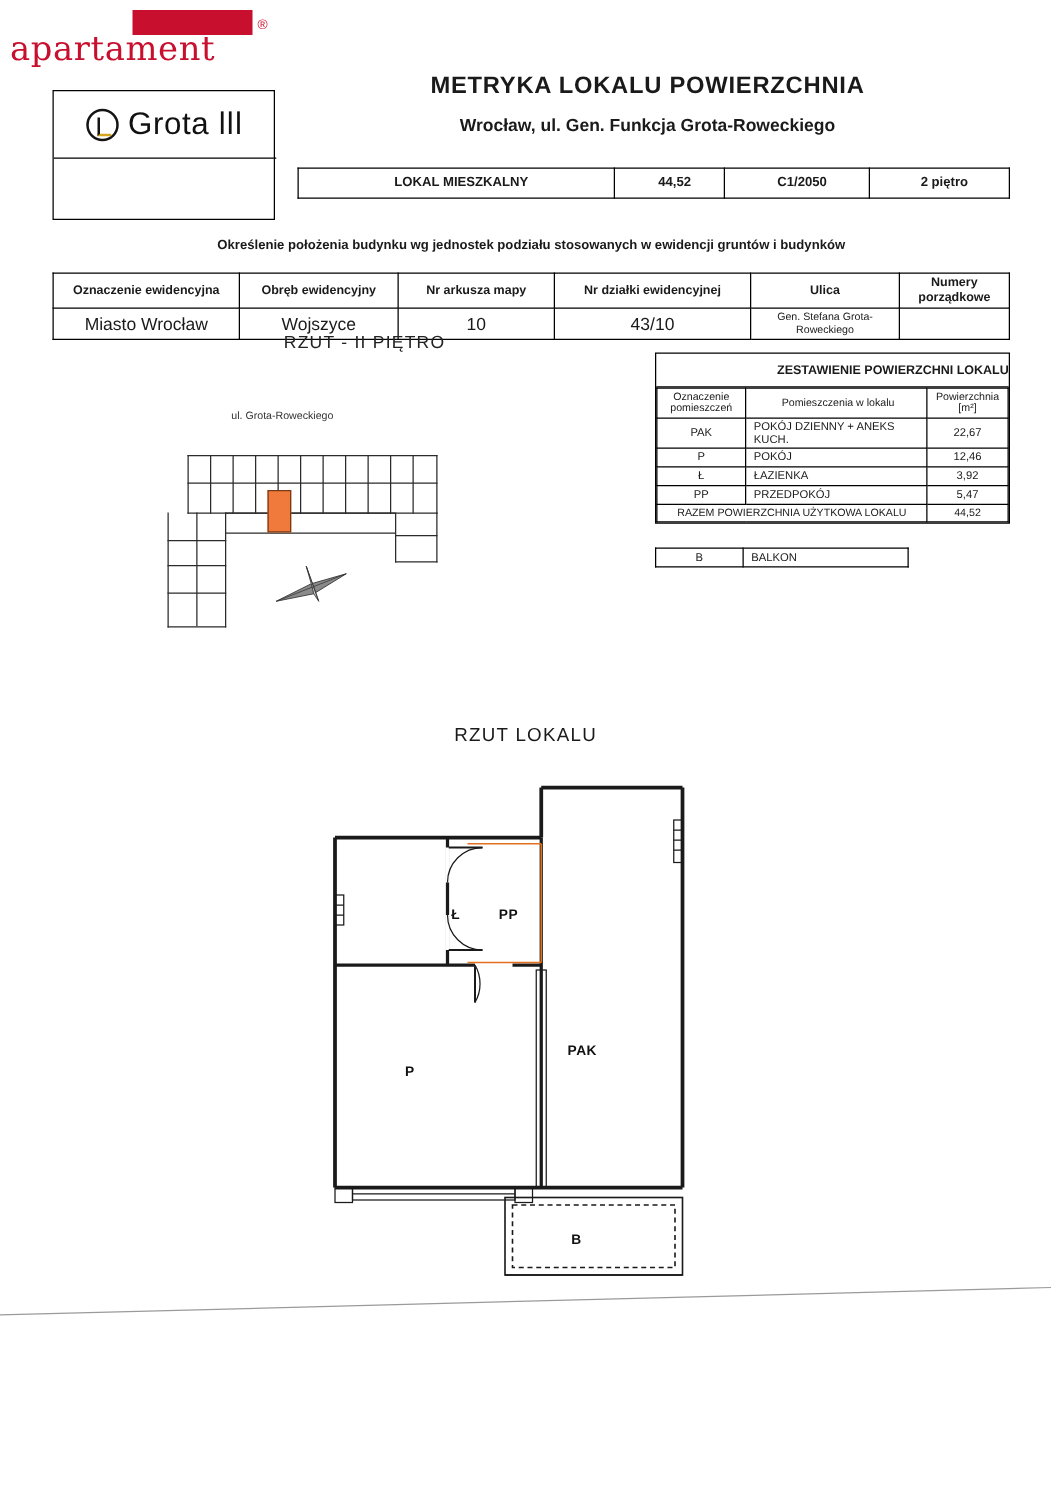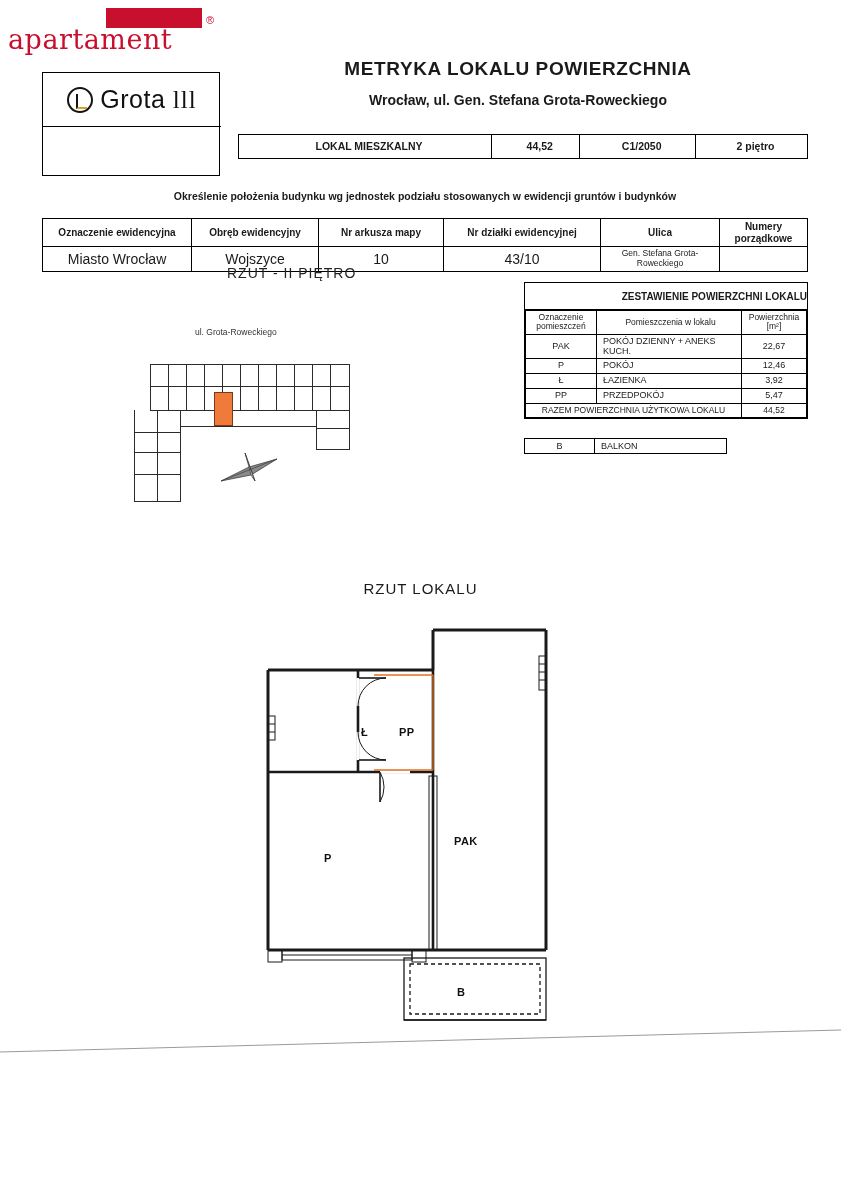--- a/index.html
+++ b/index.html
@@ -93,21 +93,21 @@
     border-left: 2px solid #141414;
     border-bottom: 2px solid #d6a520;
   }
   .grota-name {
     font-size: 25px;
     letter-spacing: 0.5px;
     font-family: "Liberation Sans", sans-serif;
     color: #111;
   }
   .grota-num {
-    font-family: Liberation Serif, serif;
+    font-family: Liberation Sans, sans-serif;
     letter-spacing: 1px;
     margin-top: 32px;
   }
 
   
   .doc-title {
     position: absolute;
     left: 228px;
     top: 58px;
     width: 580px;
@@ -177,21 +177,21 @@
     position: absolute;
     left: 182px;
     top: 265px;
     font-size: 14px;
     letter-spacing: 1px;
     color: #222;
     margin-left: 45px;
   }
   .street-label {
     position: absolute;
-    left: 195px;
+    left: 185px;
     top: 327px;
     font-size: 8.5px;
     color: #333;
     text-align: center;
   }
 
   
   .bldg-plan {
     position: absolute;
     left: 120px;
@@ -312,21 +312,21 @@
     <div class="grota-inner">
       <div class="grota-mark"></div>
       <div class="grota-name">
         <span>Grota</span>
         <span class="grota-num">lll</span>
       </div>
     </div>
   </div>
 
   <div class="doc-title">METRYKA LOKALU POWIERZCHNIA</div>
-  <div class="doc-subtitle">Wrocław, ul. Gen. Stefana Grota-Roweckiego</div>
+  <div class="doc-subtitle">Wrocław, ul. Gen. Funkcja Grota-Roweckiego</div>
 
   <table class="grid" id="info-table">
     <tbody>
     <tr>
       <td>LOKAL MIESZKALNY</td>
       <td>44,52</td>
       <td>C1/2050</td>
       <td>2 piętro</td>
     </tr>
   </tbody>

